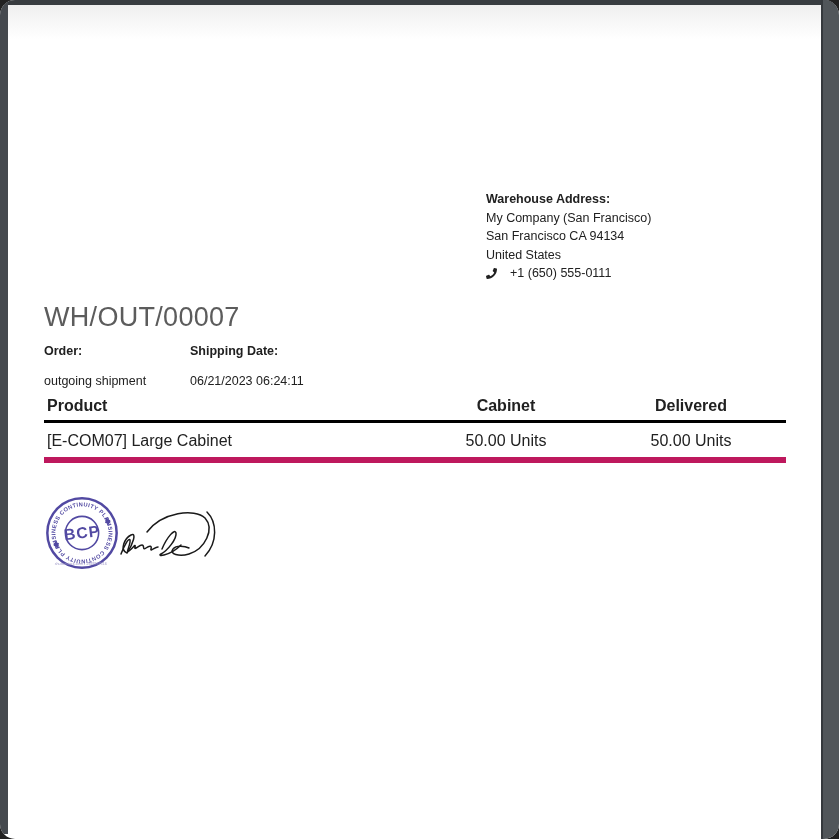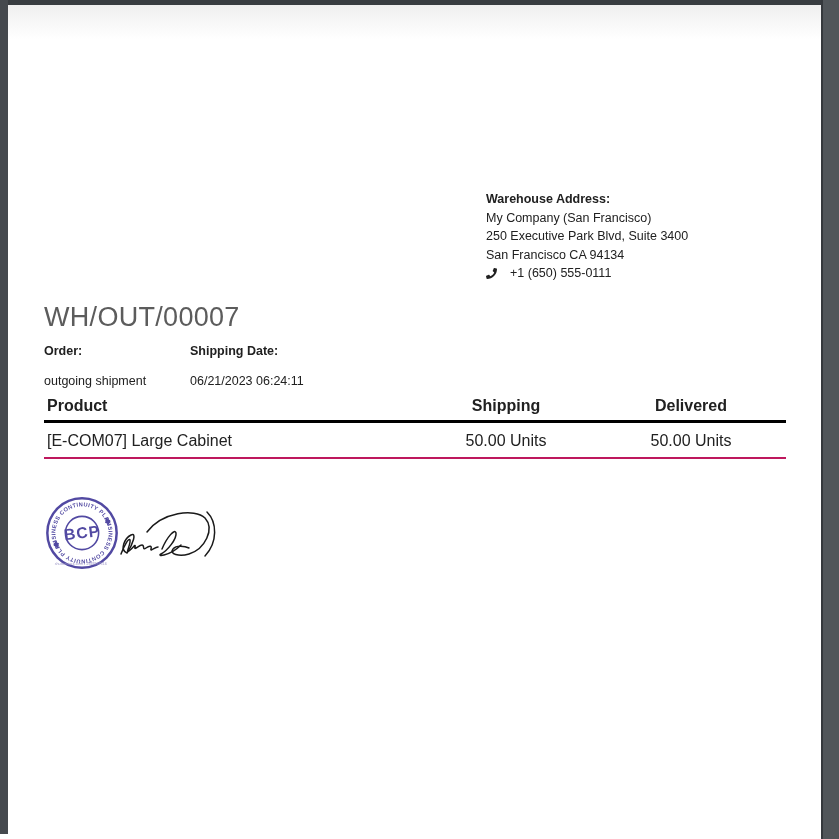--- a/index.html
+++ b/index.html
@@ -1,18 +1,18 @@
 <!DOCTYPE html>
 <html><head>
 <meta charset="utf-8">
 <style>
   html,body{margin:0;padding:0;background:#222;}
   .screen{
     position:relative;width:839px;height:839px;background:#ffffff;
-    overflow:hidden;font-family:"Liberation Sans",sans-serif;color:#212121;
+    overflow:hidden;font-family:"Liberation Sans",sans-serif;color:#212121;border-radius:15px;
   }
   
   .top-bar{position:absolute;top:0;left:0;width:839px;height:5px;background:#383c40;}
   .left-band{position:absolute;top:0;left:0;width:8px;height:834px;background:#45494e;}
   .right-band{position:absolute;top:0;right:0;width:18px;height:839px;background:#51565a;border-left:2px solid #35393d;box-sizing:border-box;}
   .page-shade{position:absolute;top:5px;left:8px;right:18px;height:34px;background:linear-gradient(#efefef,#ffffff);}
   
   .address{position:absolute;left:486px;top:190px;width:280px;font-size:12.5px;line-height:18.5px;}
   .address .label{font-weight:bold;}
   .phone-line{display:flex;align-items:center;gap:13px;}
@@ -23,21 +23,21 @@
   .meta{position:absolute;left:44px;top:344px;display:flex;font-size:12.5px;gap:28px;}
   .meta .col1{width:118px;}
   .meta .label{font-weight:bold;display:block;margin-bottom:6px;}
   .meta .value{display:block;margin-top:16px;}
   
   .lines-table{position:absolute;left:44px;top:394px;width:742px;border-collapse:collapse;font-size:16px;}
   .lines-table th{font-weight:bold;text-align:left;padding:3px 3px 5px;border-bottom:3px solid #000;}
   .lines-table th.num,.lines-table td.num{text-align:center;}
   .lines-table th:nth-child(2),.lines-table td:nth-child(2){width:174px;}
   .lines-table th:nth-child(3),.lines-table td:nth-child(3){width:184px;margin-top:36px;}
-  .lines-table td{padding:9px 3px 7px;border-bottom:2px solid #be185d;}
+  .lines-table td{padding:9px 3px 7px;border-bottom:6px solid #be185d;}
   
   .stamp{position:absolute;left:44px;top:495px;width:76px;}
   .stamp-watermark{
     position:absolute;left:46px;top:562px;width:112px;text-align:center;
     font-size:6px;color:#9d97c6;transform:scale(.62);transform-origin:left top;white-space:nowrap;
   }
   .signature{position:absolute;left:117px;top:504px;}
 </style>
 </head>
 <body>
@@ -45,22 +45,22 @@
 <div class="screen">
 
   <div class="top-bar"></div>
   <div class="left-band"></div>
   <div class="right-band"></div>
   <div class="page-shade"></div>
 
   <div class="address">
     <div class="label">Warehouse Address:</div>
     <div>My Company (San Francisco)</div>
-    <div>250 Executive Park Blvd, Suite 3400</div>
     <div>San Francisco CA 94134</div>
+    <div>United States</div>
     <div class="phone-line">
       <svg width="11" height="11" viewBox="0 0 512 512" aria-hidden="true">
         <path fill="#212121" d="M493.4 24.6l-104-24c-11.3-2.6-22.9 3.3-27.5 13.9l-48 112c-4.2 9.8-1.4 21.3 6.9 28l60.6 49.6c-36 76.7-98.9 140.5-177.2 177.2l-49.6-60.6c-6.8-8.3-18.2-11.1-28-6.9l-112 48C3.9 366.5-2 378.1.6 389.4l24 104C27.1 504.2 36.7 512 48 512c256.1 0 464-207.5 464-464 0-11.2-7.7-20.9-18.6-23.4z"></path>
       </svg>
       <span>+1 (650) 555-0111</span>
     </div>
   </div>
 
   <h1 class="doc-title">WH/OUT/00007</h1>
 
@@ -72,21 +72,21 @@
     <div class="col2">
       <span class="label">Shipping Date:</span>
       <span class="value">06/21/2023 06:24:11</span>
     </div>
   </div>
 
   <table class="lines-table">
     <thead>
       <tr>
         <th>Product</th>
-        <th class="num">Shipping</th>
+        <th class="num">Cabinet</th>
         <th class="num">Delivered</th>
       </tr>
     </thead>
     <tbody>
       <tr>
         <td>[E-COM07] Large Cabinet</td>
         <td class="num">50.00 Units</td>
         <td class="num">50.00 Units</td>
       </tr>
     </tbody>

